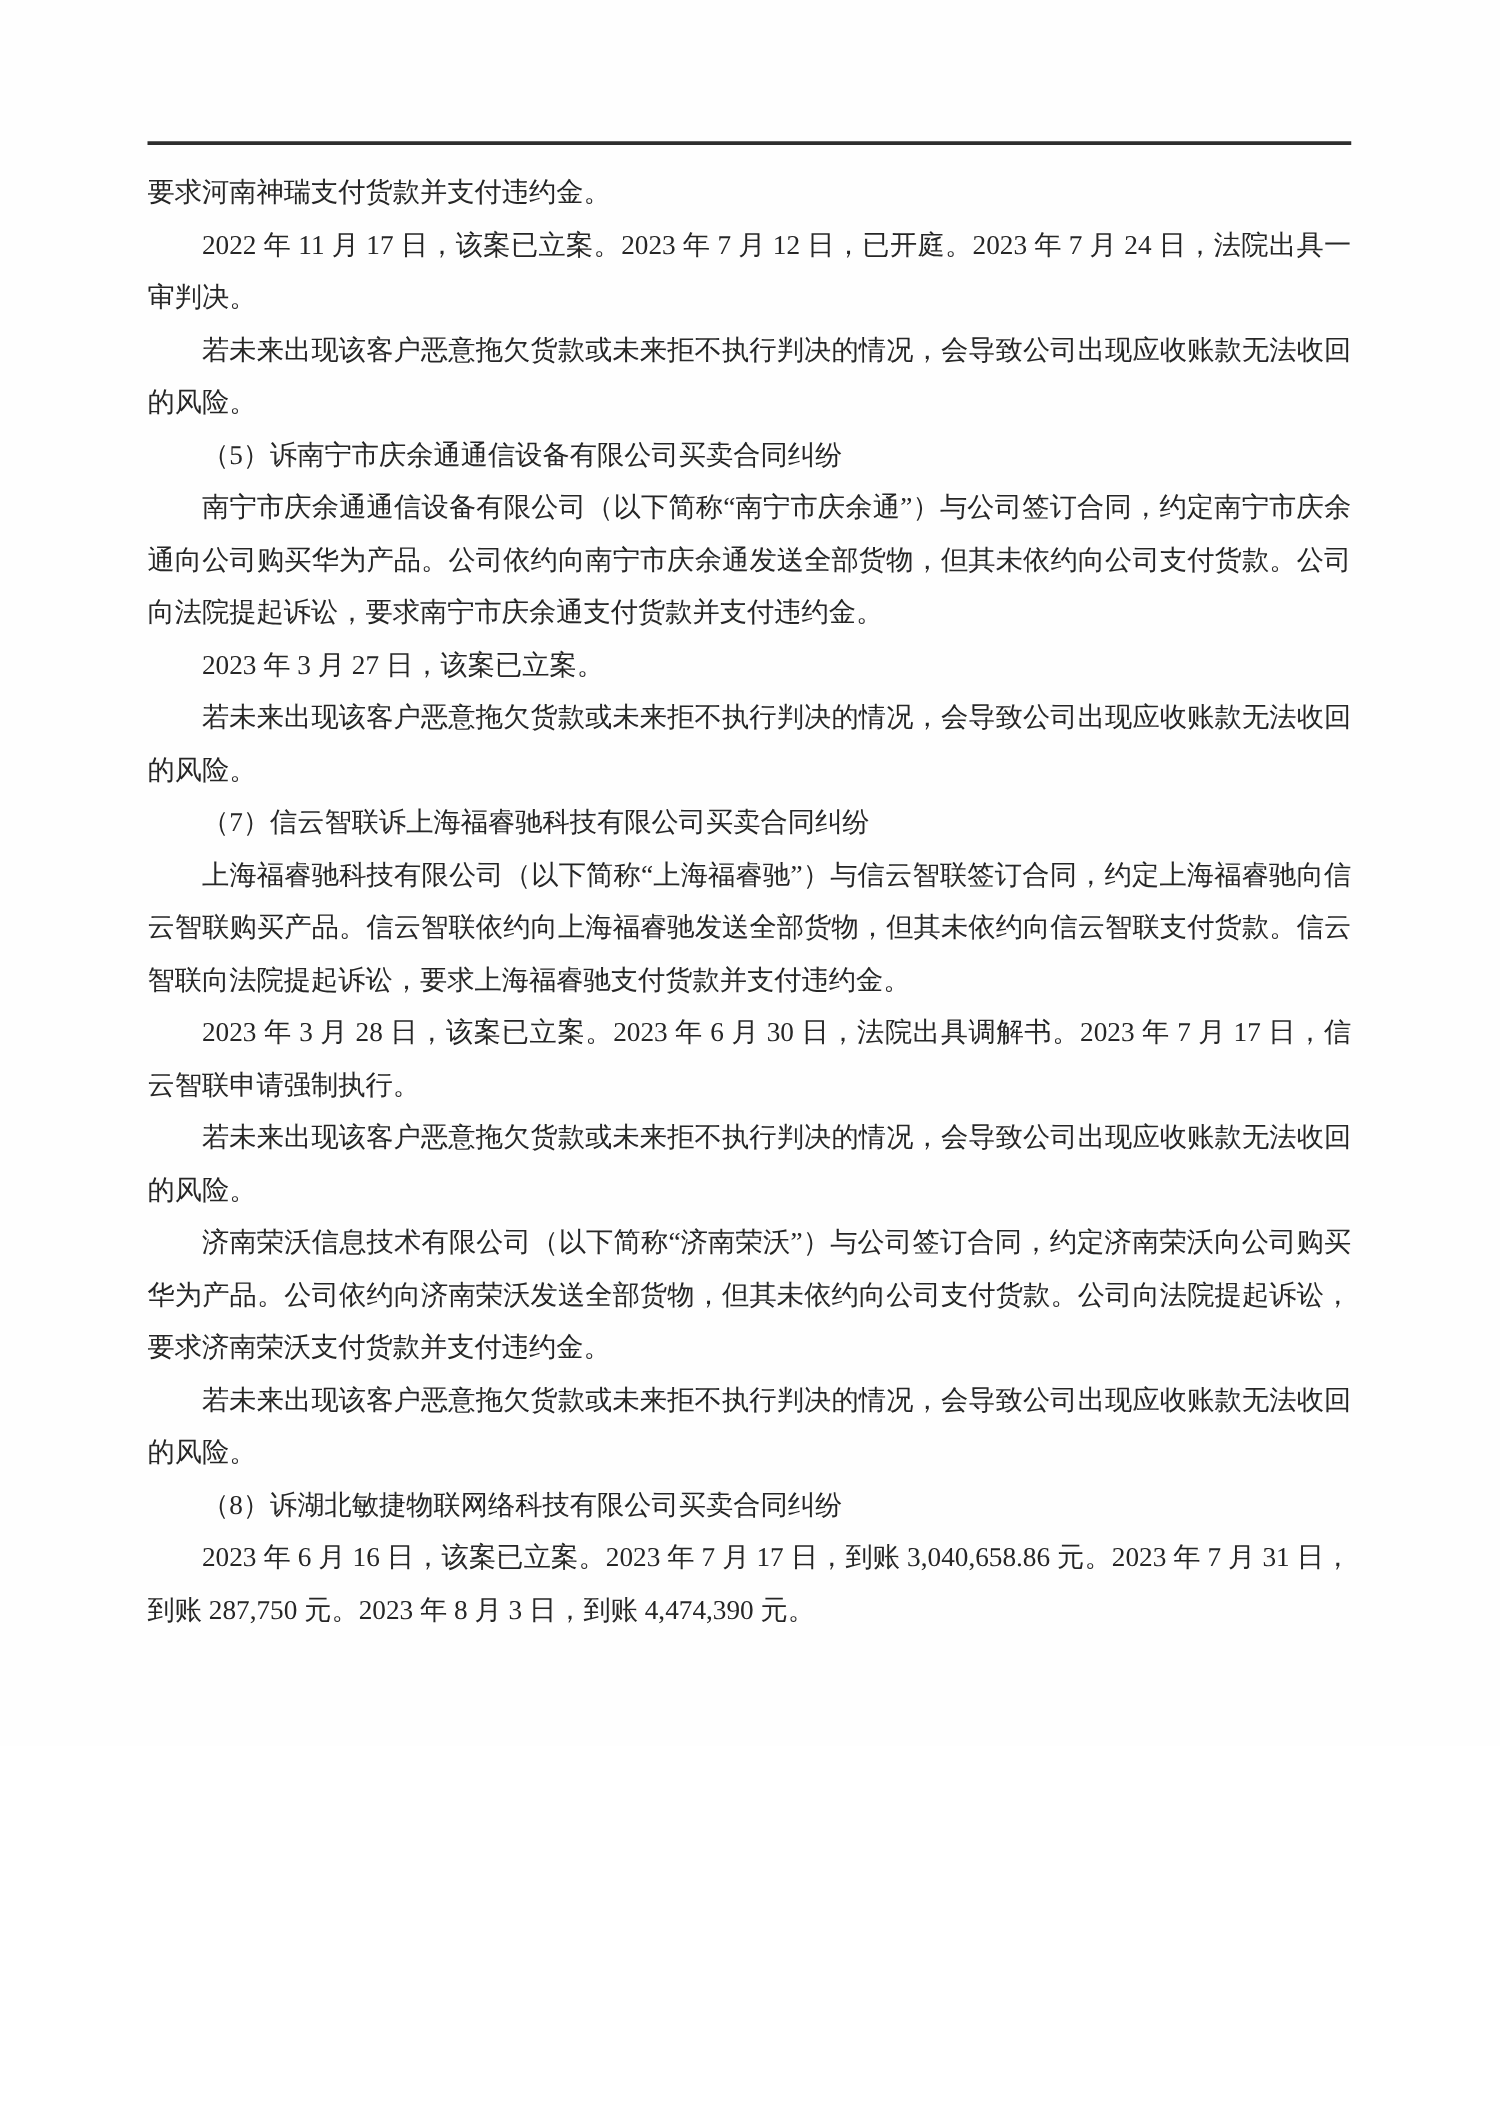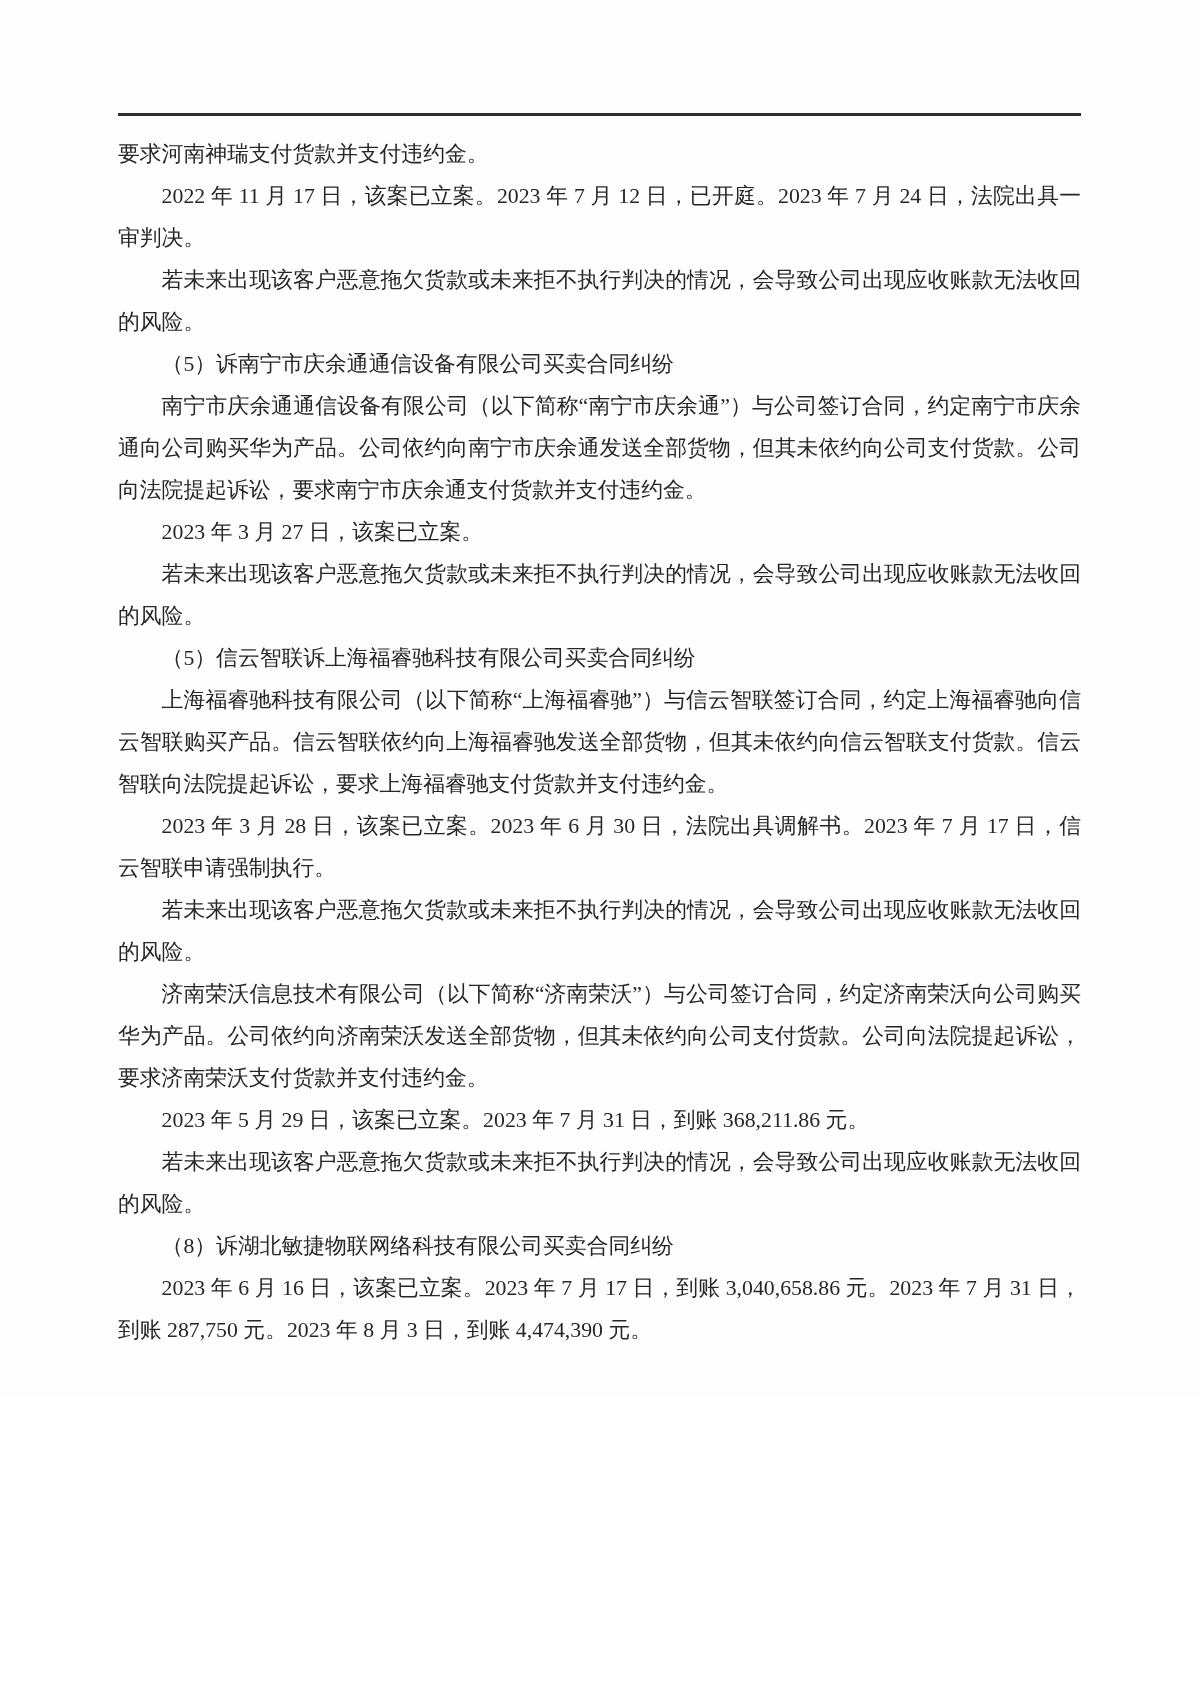--- a/index.html
+++ b/index.html
@@ -69,26 +69,25 @@
 <div class="page">
   <div class="header-rule"></div>
   <main class="content">
       <p class="">要求河南神瑞支付货款并支付违约金。</p>
       <p class="indent">2022 年 11 月 17 日，该案已立案。2023 年 7 月 12 日，已开庭。2023 年 7 月 24 日，法院出具一审判决。</p>
       <p class="indent">若未来出现该客户恶意拖欠货款或未来拒不执行判决的情况，会导致公司出现应收账款无法收回的风险。</p>
       <p class="indent">（5）诉南宁市庆余通通信设备有限公司买卖合同纠纷</p>
       <p class="indent">南宁市庆余通通信设备有限公司（以下简称“南宁市庆余通”）与公司签订合同，约定南宁市庆余通向公司购买华为产品。公司依约向南宁市庆余通发送全部货物，但其未依约向公司支付货款。公司向法院提起诉讼，要求南宁市庆余通支付货款并支付违约金。</p>
       <p class="indent">2023 年 3 月 27 日，该案已立案。</p>
       <p class="indent">若未来出现该客户恶意拖欠货款或未来拒不执行判决的情况，会导致公司出现应收账款无法收回的风险。</p>
-      <p class="indent">（5）信云智联诉上海福睿驰科技有限公司买卖合同纠纷</p>
+      <p class="indent">（7）信云智联诉上海福睿驰科技有限公司买卖合同纠纷</p>
       <p class="indent">上海福睿驰科技有限公司（以下简称“上海福睿驰”）与信云智联签订合同，约定上海福睿驰向信云智联购买产品。信云智联依约向上海福睿驰发送全部货物，但其未依约向信云智联支付货款。信云智联向法院提起诉讼，要求上海福睿驰支付货款并支付违约金。</p>
       <p class="indent">2023 年 3 月 28 日，该案已立案。2023 年 6 月 30 日，法院出具调解书。2023 年 7 月 17 日，信云智联申请强制执行。</p>
       <p class="indent">若未来出现该客户恶意拖欠货款或未来拒不执行判决的情况，会导致公司出现应收账款无法收回的风险。</p>
       <p class="indent">济南荣沃信息技术有限公司（以下简称“济南荣沃”）与公司签订合同，约定济南荣沃向公司购买华为产品。公司依约向济南荣沃发送全部货物，但其未依约向公司支付货款。公司向法院提起诉讼，要求济南荣沃支付货款并支付违约金。</p>
-      <p class="indent">2023 年 5 月 29 日，该案已立案。2023 年 7 月 31 日，到账 368,211.86 元。</p>
       <p class="indent">若未来出现该客户恶意拖欠货款或未来拒不执行判决的情况，会导致公司出现应收账款无法收回的风险。</p>
       <p class="indent">（8）诉湖北敏捷物联网络科技有限公司买卖合同纠纷</p>
       <p class="indent">2023 年 6 月 16 日，该案已立案。2023 年 7 月 17 日，到账 3,040,658.86 元。2023 年 7 月 31 日，到账 287,750 元。2023 年 8 月 3 日，到账 4,474,390 元。</p>
     </main>
   <footer class="footer">
     <span>财务报表附注 第 85 页</span>
   </footer>
 </div>
 
 </body></html>

